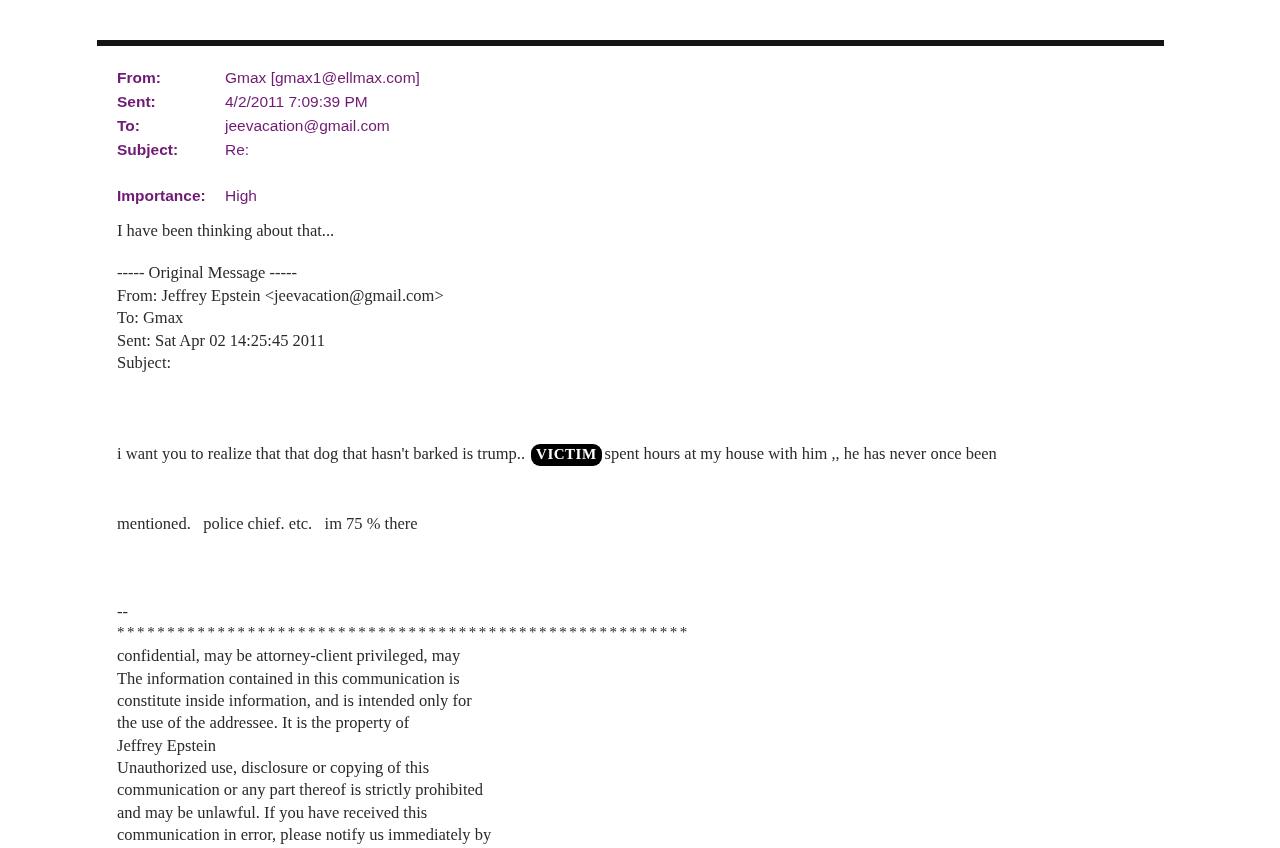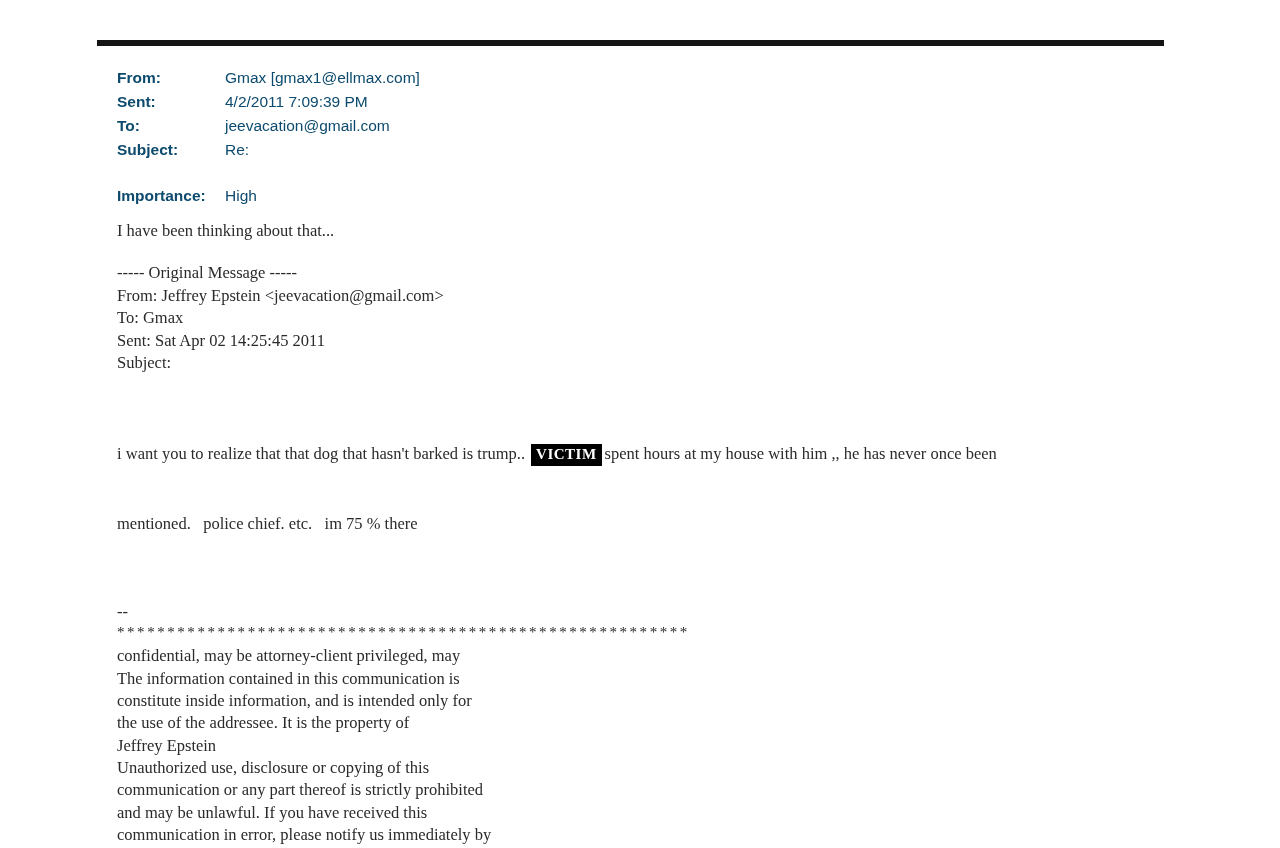--- a/index.html
+++ b/index.html
@@ -24,21 +24,21 @@
   .content {
     position: absolute;
     left: 117px;
     top: 66px;
     width: 1060px;
   }
   
   .headers {
     font-family: "Liberation Sans", sans-serif;
     font-size: 15.5px;
-    color: #0c4a6e;
+    color: #701a75;
   }
   .hrow { display: flex; line-height: 24px; }
   .hlabel { width: 108px; font-weight: bold; }
   .hvalue { font-weight: normal; }
   .importance-row { margin-top: 22px; }
   
   .body-text {
     font-size: 16.5px;
     line-height: 22.4px;
     color: #2a2a2a;
@@ -50,20 +50,21 @@
     display: inline-block;
     background: #000000;
     color: #ffffff;
     font-weight: bold;
     font-size: 15px;
     letter-spacing: 0.5px;
     padding: 1px 5px 2px 5px;
     margin: 0 3px 0 6px;
     line-height: 19px;
     vertical-align: baseline;
+    border-radius: 9px;
   }
   .sig-dashes { margin-top: 20px; line-height: 21px; }
   .asterisk-line {
     font-size: 15px;
     line-height: 21px;
     letter-spacing: 2.55px;
     color: #1f1f1f;
     white-space: nowrap;
   }
   .disclaimer { line-height: 22.3px; margin-top: 2px; }

